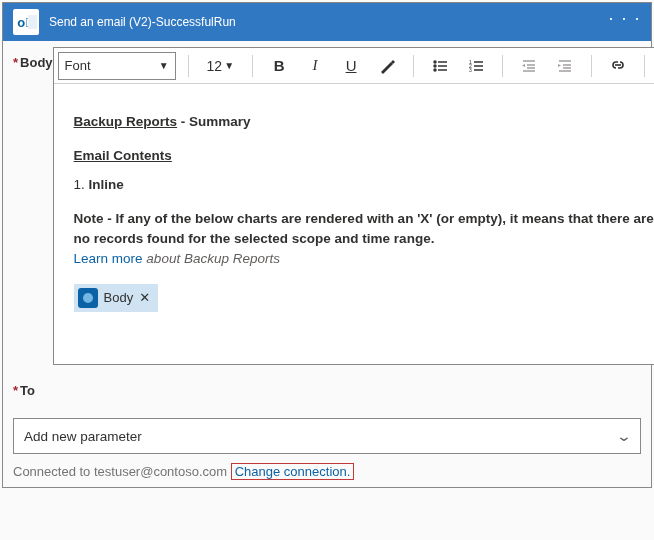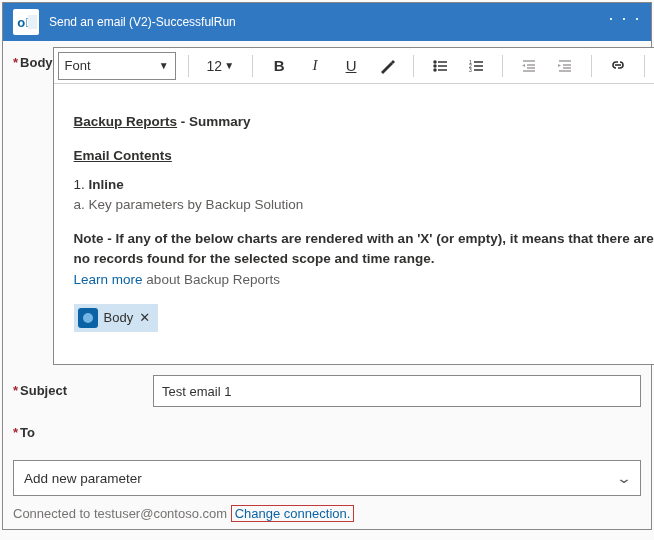--- a/index.html
+++ b/index.html
@@ -78,21 +78,21 @@
     min-height: 280px;
   }
   .sec1 { font-weight:bold; text-decoration:underline; display:inline;}
   .sec1b { font-weight:bold; display:inline;}
   .sec2 { font-weight:bold; text-decoration:underline; margin-top:14px; display:block;}
   .listblock{ margin-top:8px; color:#323130;}
   .list-a{ color:#605e5c;}
   .note { margin-top:14px; }
   .note b { font-weight:bold;margin-top:11px; }
   .learn { color:#0b63a5; }
-  .learn-rest{ color:#605e5c;}
+  .learn-rest{ color:#605e5c;font-style:italic;}
   .chip {
     display:inline-flex; align-items:center;
     background:#cfe3f2; color:#323130;
     height:28px; padding:0 8px 0 4px; margin-top:14px;
     font-size:13px;
   }
   .chip-icn {
     width:20px; height:20px; border-radius:3px; background:#0b63a5;
     margin-right:6px; display:flex; align-items:center; justify-content:center;
   }
@@ -222,43 +222,36 @@
                   <line x1="9" y1="3" x2="7" y2="13"></line>
                 </svg>
             </div>
           </div>
 
           <div class="editor-content">
             <span class="sec1">Backup Reports</span><span class="sec1b"> - Summary</span>
             <span class="sec2">Email Contents</span>
             <div class="listblock">
               <span>1. </span><b>Inline</b><br>
-              <span class="list-a">a. Key parameters by Backup Solution</span>
             </div>
             <div class="note">
               <b>Note</b><b> - If any of the below charts are rendered with an 'X' (or empty), it means that there are no records found for the selected scope and time range.</b><br>
               <span class="learn">Learn more</span><span class="learn-rest"> about Backup Reports</span>
             </div>
             <div class="chip">
               <span class="chip-icn"></span>
               <span>Body</span>
               <span class="chip-x">✕</span>
             </div>
           </div>
 
         </div>
       </div>
     </div>
 
-    <div class="row">
-      <div class="label"><span class="req">*</span><span>Subject</span></div>
-      <div class="field">
-        <input class="text-input" value="Test email 1" style="">
-      </div>
-    </div>
 
     <div class="row">
       <div class="label"><span class="req">*</span><span>To</span></div>
     </div>
 
   </div>
 
   <div class="add-param-row">
     <div class="add-param">
       <span>Add new parameter</span>

